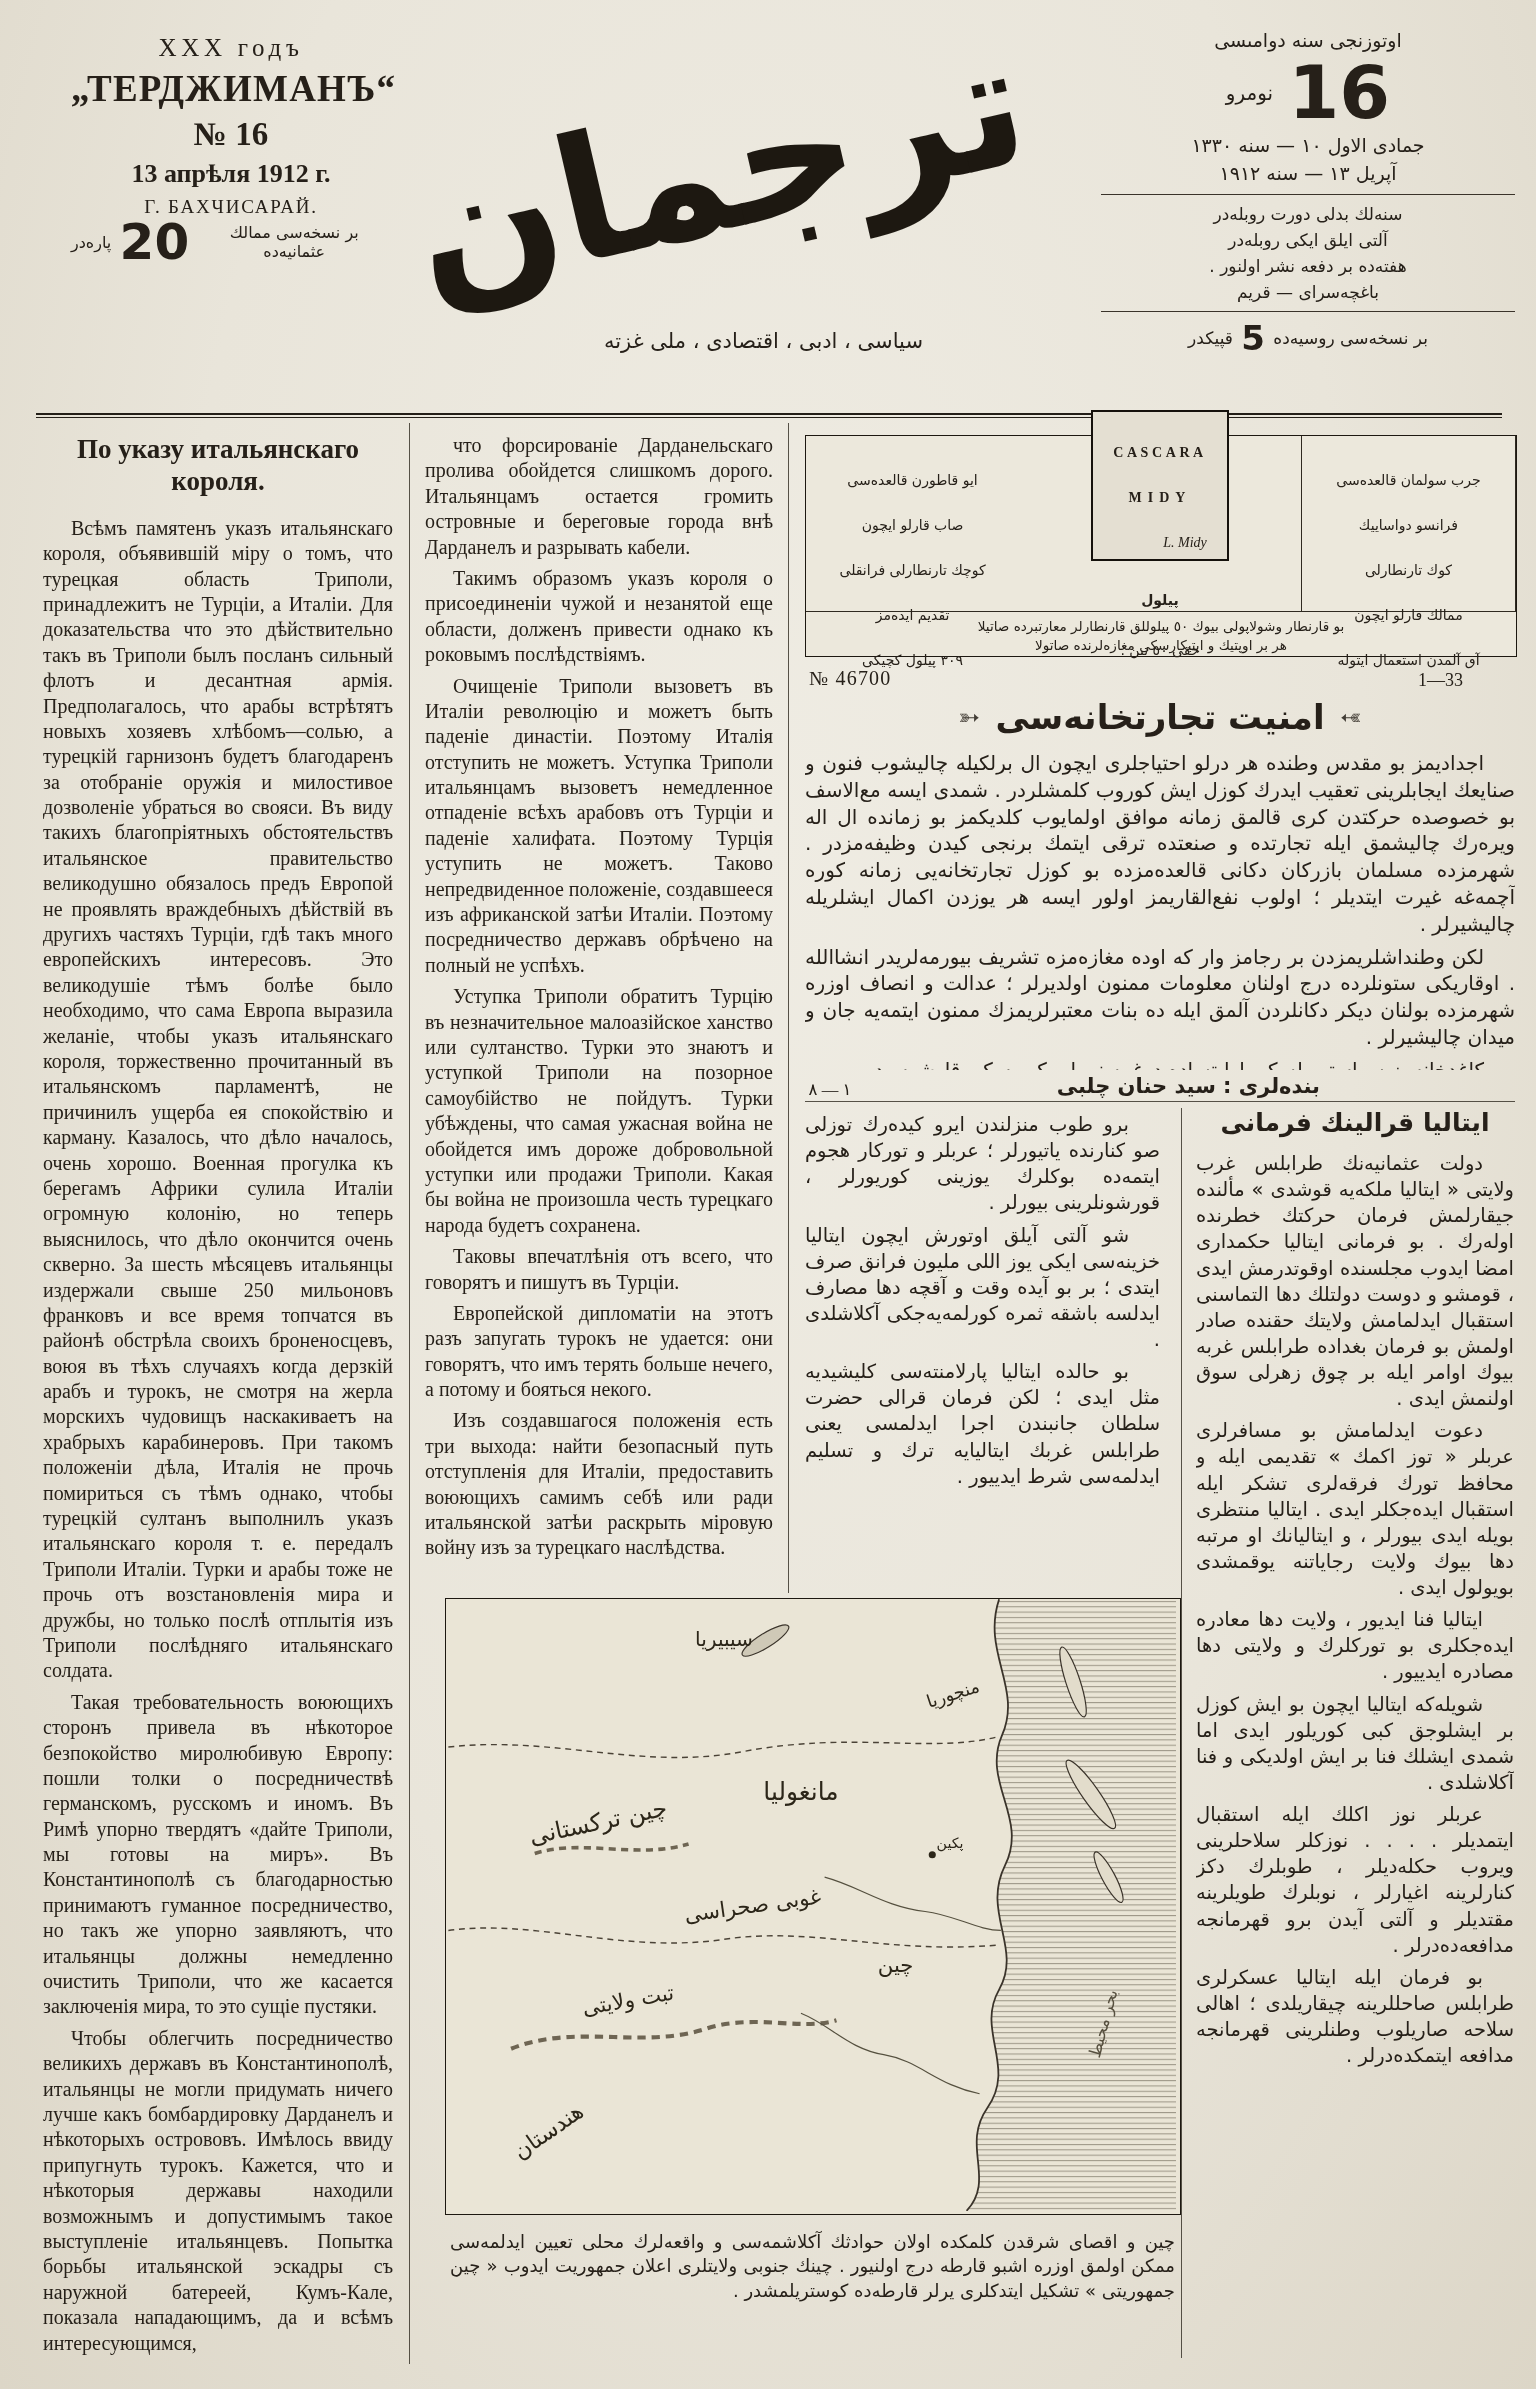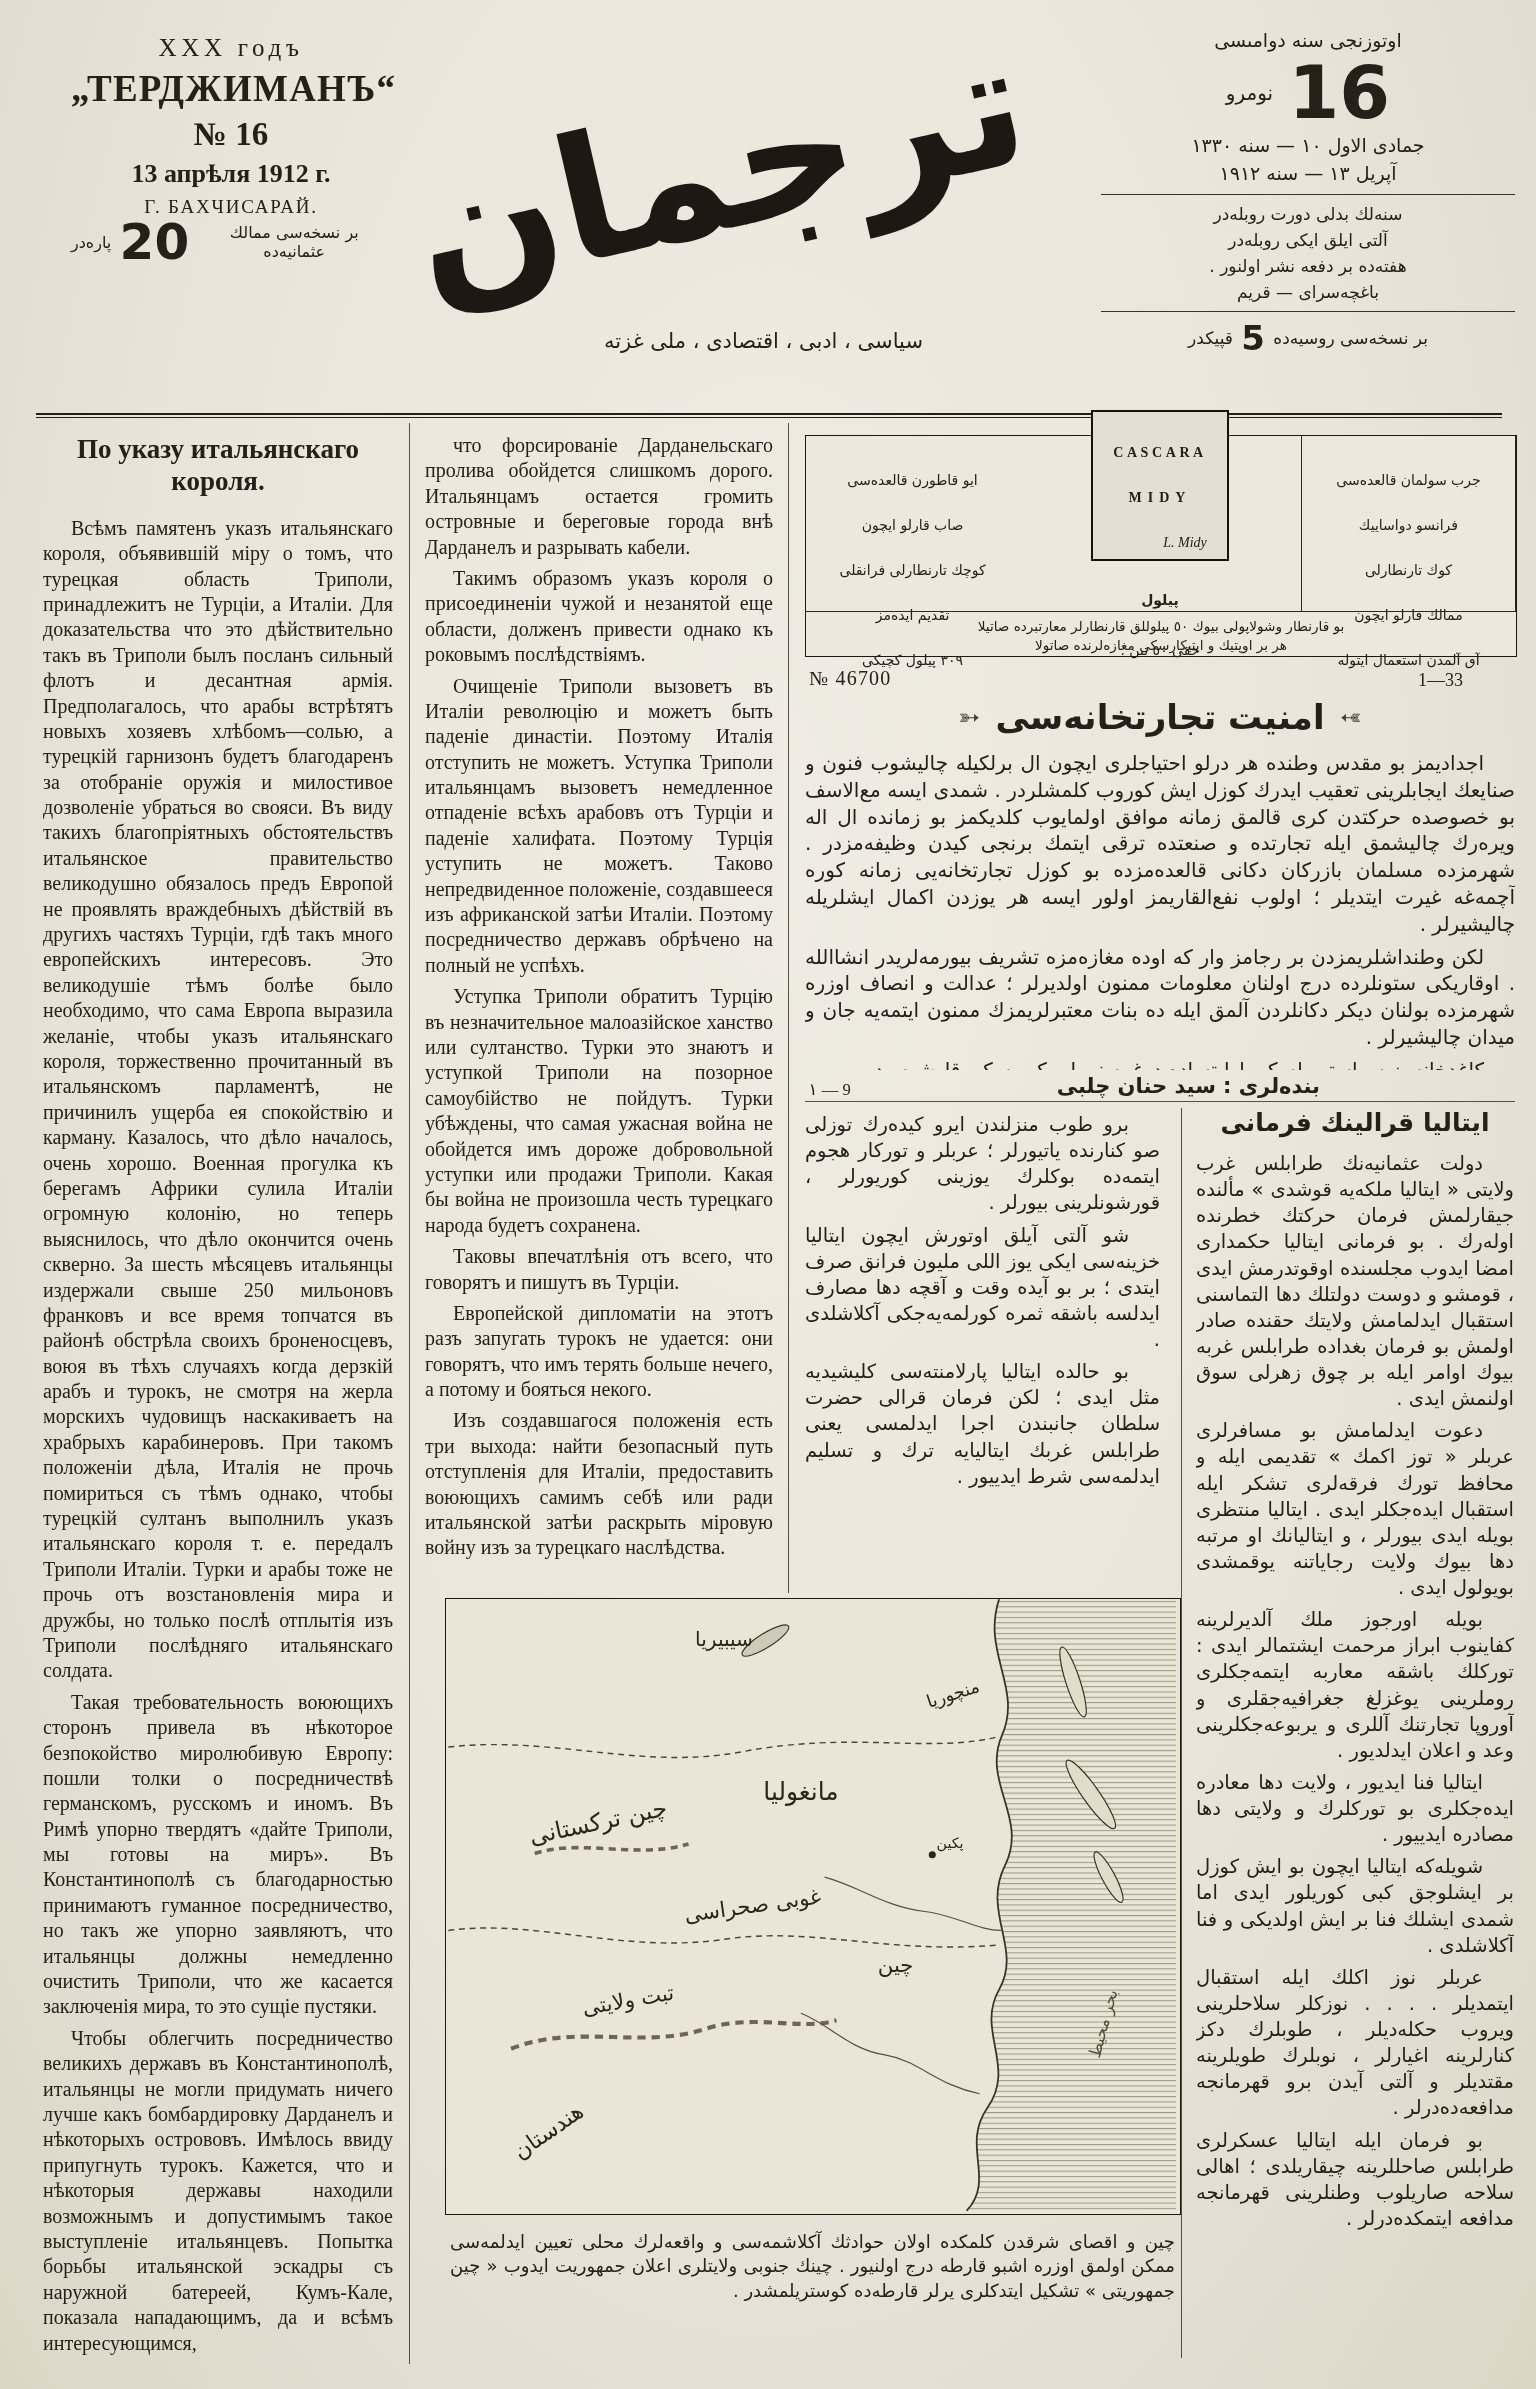--- a/index.html
+++ b/index.html
@@ -207,36 +207,35 @@
       <span class="ar-feat-title ar">امنيت تجارتخانه‌سى</span>
       <span class="orn flip">➳</span>
     </div>
     <div class="ar-body ar">
         <p>اجداديمز بو مقدس وطنده هر درلو احتياجلرى ايچون ال برلكيله چاليشوب فنون و صنايعك ايجابلرينى تعقيب ايدرك كوزل ايش كوروب كلمشلردر . شمدى ايسه مع‌الاسف بو خصوصده حركتدن كرى قالمق زمانه موافق اولمايوب كلديكمز بو زمانده ال اله ويره‌رك چاليشمق ايله تجارتده و صنعتده ترقى ايتمك برنجى كيدن وظيفه‌مزدر . شهرمزده مسلمان بازركان دكانى قالعده‌مزده بو كوزل تجارتخانه‌يى زمانه كوره آچمه‌غه غيرت ايتديلر ؛ اولوب نفع‌القاريمز اولور ايسه هر يوزدن اكمال ايشلريله چاليشيرلر .</p>
         <p>لكن وطنداشلريمزدن بر رجامز وار كه اوده مغازه‌مزه تشريف بيورمه‌لريدر انشاالله . اوقاريكى ستونلرده درج اولنان معلومات ممنون اولديرلر ؛ عدالت و انصاف اوزره شهرمزده بولنان ديكر دكانلردن آلمق ايله ده بنات معتبرلريمزك ممنون ايتمه‌يه جان و ميدان چاليشيرلر .</p>
         <p>كاغدخانه‌مز سواستوپولسكى اوليتساده دوغمه نمرلى كوپوسكى قارشوسيدر .</p>
       </div>
     <div class="ar-sign">
       <span class="ar-signature ar">بنده‌لرى : سيد حنان چلبى</span>
-      <span class="ar-sigmark">١ — 9</span>
+      <span class="ar-sigmark">١ — ٨</span>
     </div>
   </section>
 
   <section class="abs ar-body ar col3">
       <p>برو طوب منزلندن ايرو كيده‌رك توزلى صو كنارنده ياتيورلر ؛ عربلر و توركار هجوم ايتمه‌ده بوكلرك يوزينى كوريورلر ، قورشونلرينى بيورلر .</p>
       <p>شو آلتى آيلق اوتورش ايچون ايتاليا خزينه‌سى ايكى يوز اللى مليون فرانق صرف ايتدى ؛ بر بو آيده وقت و آقچه دها مصارف ايدلسه باشقه ثمره كورلمه‌يه‌جكى آكلاشلدى .</p>
       <p>بو حالده ايتاليا پارلامنته‌سى كليشيديه مثل ايدى ؛ لكن فرمان قرالى حضرت سلطان جانبندن اجرا ايدلمسى يعنى طرابلس غربك ايتاليايه ترك و تسليم ايدلمه‌سى شرط ايدييور .</p>
     </section>
 
   <section class="abs col4">
     <h2 class="col4-head ar">ايتاليا قرالينك فرمانى</h2>
     <div class="ar-body ar" style="height:1183px;">
         <p>دولت عثمانيه‌نك طرابلس غرب ولايتى « ايتاليا ملكه‌يه قوشدى » مألنده جيقارلمش فرمان حركتك خطرنده اوله‌رك . بو فرمانى ايتاليا حكمدارى امضا ايدوب مجلسنده اوقوتدرمش ايدى ، قومشو و دوست دولتلك دها التماسنى استقبال ايدلمامش ولايتك حقنده صادر اولمش بو فرمان بغداده طرابلس غربه بيوك اوامر ايله بر چوق زهرلى سوق اولنمش ايدى .</p>
         <p>دعوت ايدلمامش بو مسافرلرى عربلر « توز اكمك » تقديمى ايله و محافظ تورك فرقه‌لرى تشكر ايله استقبال ايده‌جكلر ايدى . ايتاليا منتظرى بويله ايدى بيورلر ، و ايتاليانك او مرتبه دها بيوك ولايت رجاياتنه يوقمشدى بويولول ايدى .</p>
-        <p>بويله اورجوز ملك آلديرلرينه كفاينوب ابراز مرحمت ايشتمالر ايدى : توركلك باشقه معاربه ايتمه‌جكلرى روملرينى يوغزلغ جغرافيه‌جقلرى و آوروپا تجارتنك آللرى و يربوعه‌جكلرينى وعد و اعلان ايدلديور .</p>
         <p>ايتاليا فنا ايديور ، ولايت دها معادره ايده‌جكلرى بو توركلرك و ولايتى دها مصادره ايدييور .</p>
         <p>شويله‌كه ايتاليا ايچون بو ايش كوزل بر ايشلوجق كبى كوريلور ايدى اما شمدى ايشلك فنا بر ايش اولديكى و فنا آكلاشلدى .</p>
         <p>عربلر نوز اكلك ايله استقبال ايتمديلر . . . . نوزكلر سلاحلرينى ويروب حكله‌ديلر ، طوبلرك دكز كنارلرينه اغيارلر ، نوبلرك طويلرينه مقتديلر و آلتى آيدن برو قهرمانجه مدافعه‌ده‌درلر .</p>
         <p>بو فرمان ايله ايتاليا عسكرلرى طرابلس صاحللرينه چيقاريلدى ؛ اهالى سلاحه صاريلوب وطنلرينى قهرمانجه مدافعه ايتمكده‌درلر .</p>
       </div>
   </section>
 
   <figure class="abs map" style="margin:0;">
     <svg width="730" height="612" viewBox="0 0 1234 1034">
       <defs>

